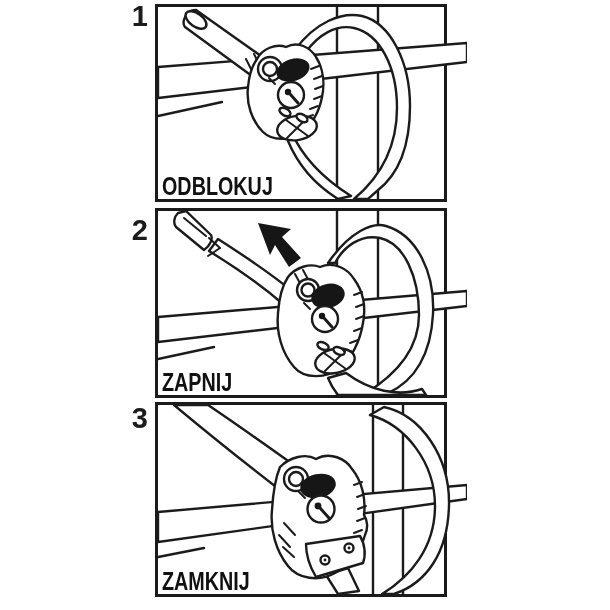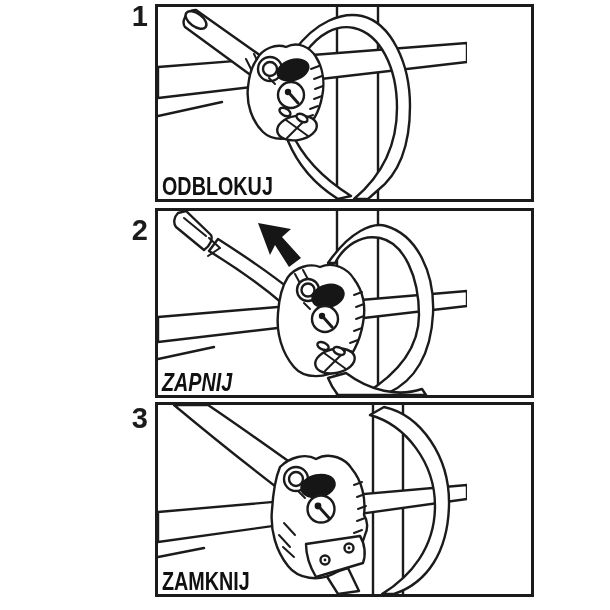--- a/index.html
+++ b/index.html
@@ -6,21 +6,21 @@
   body{
     width:610px;height:610px;position:relative;overflow:hidden;
     background:#ffffff;
     font-family:"Liberation Sans", sans-serif;
   }
   .step-number{
     position:absolute;left:100px;width:48px;text-align:right;
     font-weight:bold;font-size:29px;line-height:1;color:#1b1b1b;
   }
   .panel{
-    position:absolute;left:155px;width:379px;
+    position:absolute;left:155px;width:292px;
     background:#ffffff;border:3px solid #1b1b1b;box-sizing:border-box;
   }
   .panel svg{position:absolute;left:0;top:0;display:block;}
   .step-label{
     position:absolute;left:4px;bottom:0px;
     font-weight:bold;font-size:26px;line-height:1;color:#111111;
     transform:scaleX(0.76);transform-origin:left bottom;white-space:nowrap;
   }
   .ln{fill:none;stroke:#1b1b1b;stroke-width:2.4;stroke-linecap:round;}
   .th{fill:none;stroke:#1b1b1b;stroke-width:2;stroke-linecap:round;}
@@ -75,21 +75,21 @@
         <ellipse class="wh" cx="139" cy="121" rx="20" ry="12" transform="rotate(-10 139 121)"></ellipse>
         <path class="th" d="M128,113 L150,129 M149,111 L129,131"></path>
         <ellipse class="wh" cx="127" cy="105" rx="6" ry="3.5" transform="rotate(28 127 105)"></ellipse>
         <ellipse class="wh" cx="144" cy="111" rx="6" ry="3.5" transform="rotate(28 144 111)"></ellipse>
       </g>
     </svg>
     <span class="step-label">ODBLOKUJ</span>
   </div>
 
   <div class="step-number" style="top:216px;">2</div>
-  <div class="panel" style="top:208px;height:190px;font-style:italic;">
+  <div class="panel" style="top:208px;height:190px;">
     <svg width="309" height="184" viewBox="0 0 309 184">
       <g>
         <rect class="wh" x="179" y="-4" width="41" height="192"></rect>
       </g>
       <g>
         <path class="wh" d="M0,106 L309,80 L309,95 L0,131 Z"></path>
         <path class="ln" d="M0,148 L56,136"></path>
       </g>
       <g>
         <path class="wh" d="M170,52 C192,20 215,11 228,15 C259,24 277,62 275,103 C273,143 257,170 230,182 L220,184 L205,184 C235,166 261,140 261,104 C261,66 246,32 222,27 C203,23 186,35 177,52 Z"></path>

